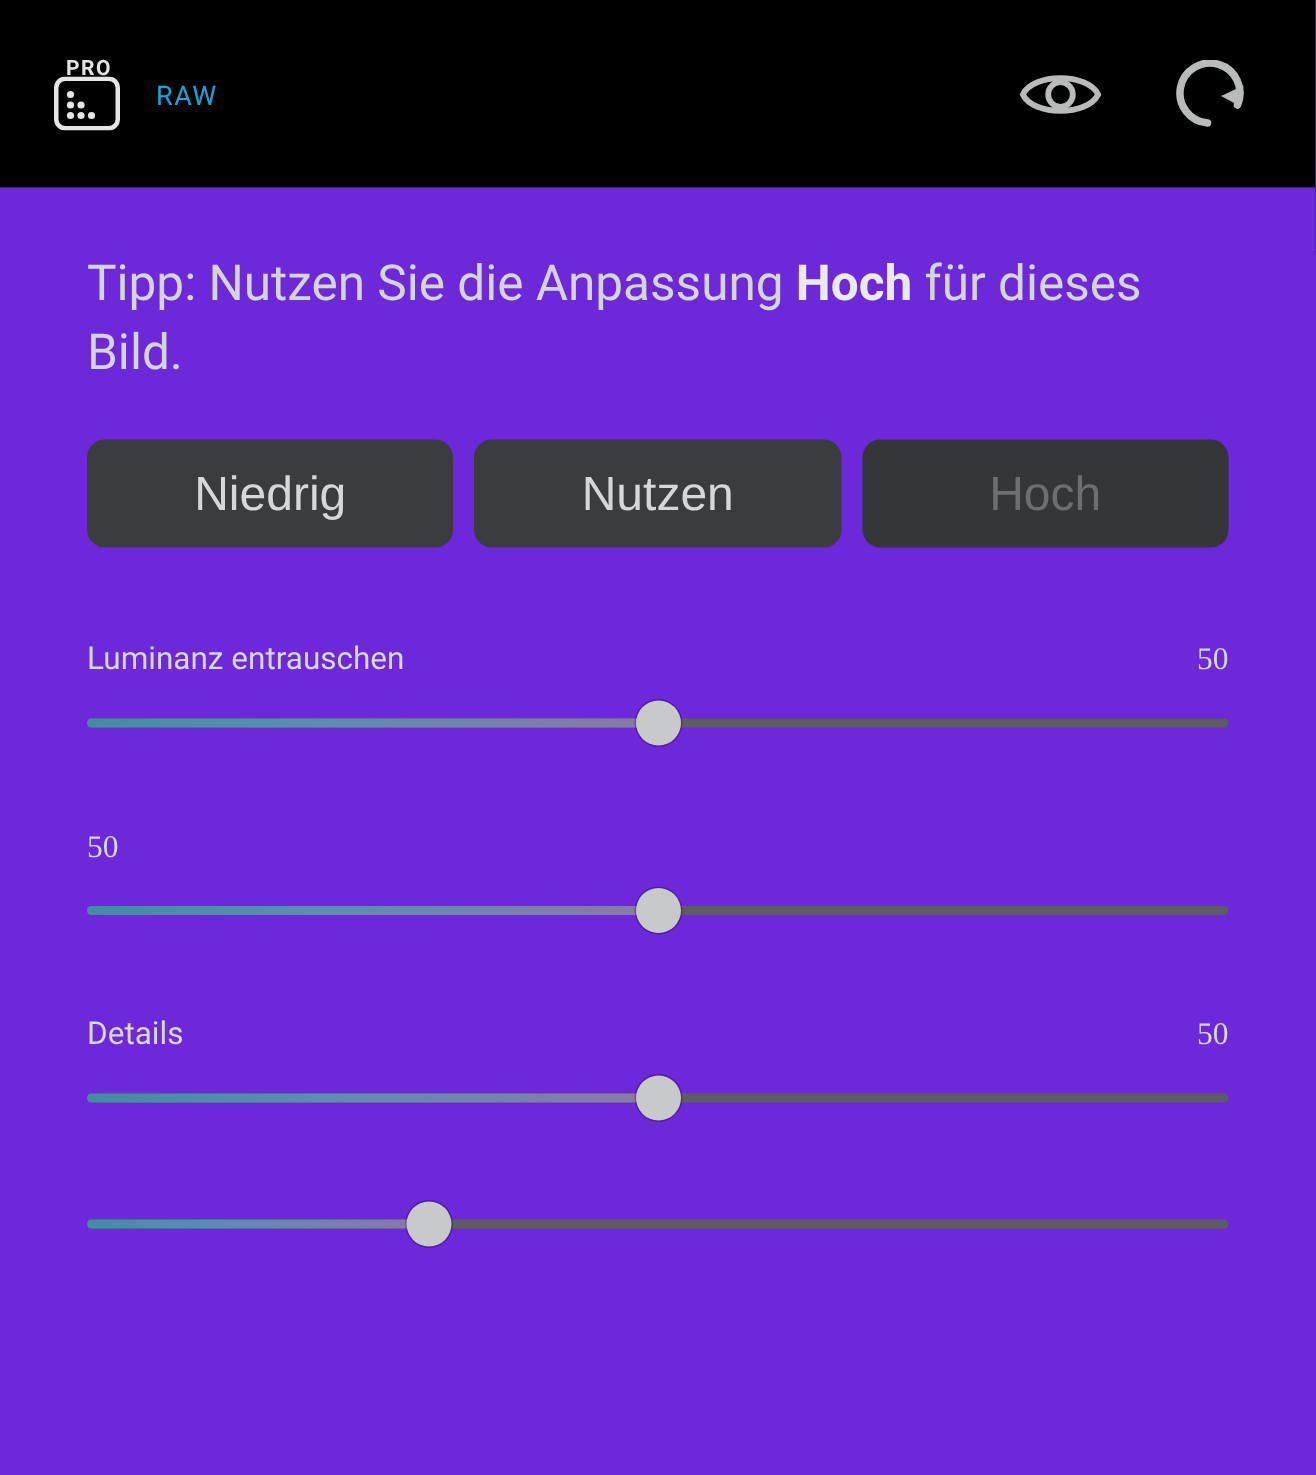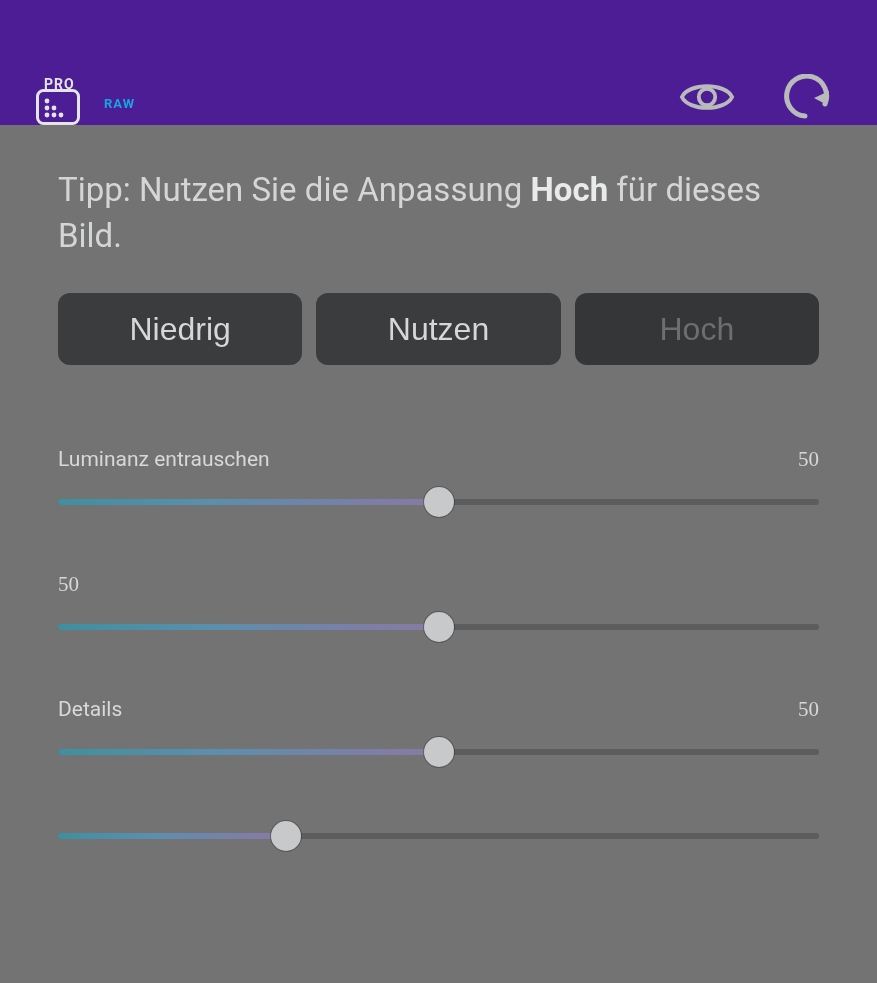--- a/index.html
+++ b/index.html
@@ -11,24 +11,24 @@
     color:#d9dadb;
     overflow:hidden;
   }
   .panel{
     width:877px;
     height:983px;
     display:flex;
     flex-direction:column;
   }
   .header{
-    background:#4c1d95;
+    background:#000000;
     height:125px;
     display:flex;
-    align-items:flex-end;
+    align-items:center;
     padding:0 42px 0 36px;
     justify-content:space-between;
   }
   .header-left{
     display:flex;
     align-items:center;
     gap:14px;
   }
   .tool-icon{
     display:flex;
@@ -47,58 +47,58 @@
   .grid-icon svg{display:block;}
   .title{
     font-size:40px;
     font-weight:600;
     color:#ececec;
     letter-spacing:0.2px;
     display:flex;
     align-items:flex-start;
   }
   .raw-badge{
-    font-size:13px;
-    font-weight:700;
+    font-size:18px;
+    font-weight:400;
     letter-spacing:1px;
     color:#17a4e0;
     margin-left:10px;
     margin-top:4px;
   }
   .header-right{
     display:flex;
     align-items:center;
     gap:44px;
   }
   .icon-btn{
     width:56px;
     height:56px;
     display:flex;
     align-items:center;
     justify-content:center;
     cursor:pointer;
   }
   .icon-btn svg{display:block;}
   .body{
-    background:#737373;
+    background:#6d28d9;
     padding:42px 58px 0 58px;
     flex:1;
   }
   .tip{
     font-size:33px;
     line-height:1.4;
     color:#d4d5d6;
     font-weight:400;
     margin-bottom:34px;
   }
   .tip strong{font-weight:700;color:#e9eaea;}
   .presets{
     display:flex;
     gap:14px;
-    margin-bottom:82px;
+    margin-bottom:62px;
   }
   .preset-btn{
     flex:1;
     height:72px;
     border-radius:12px;
     background:#3a3c3d;
     color:#d6d7d8;
     font-size:32px;
     font-weight:400;
     display:flex;

